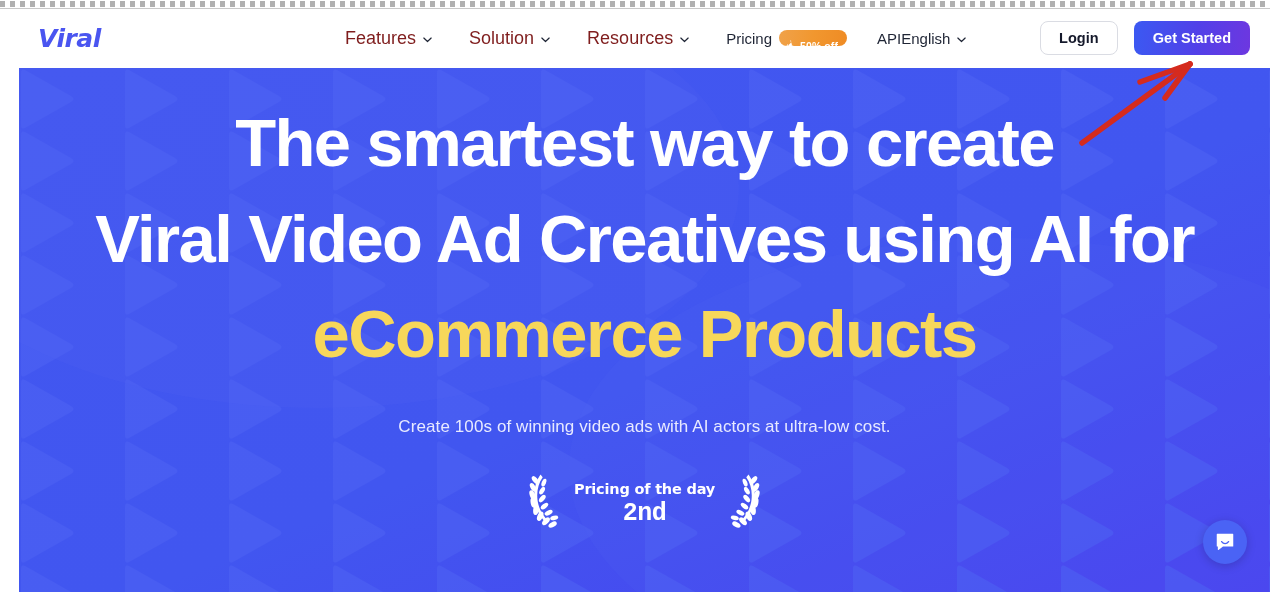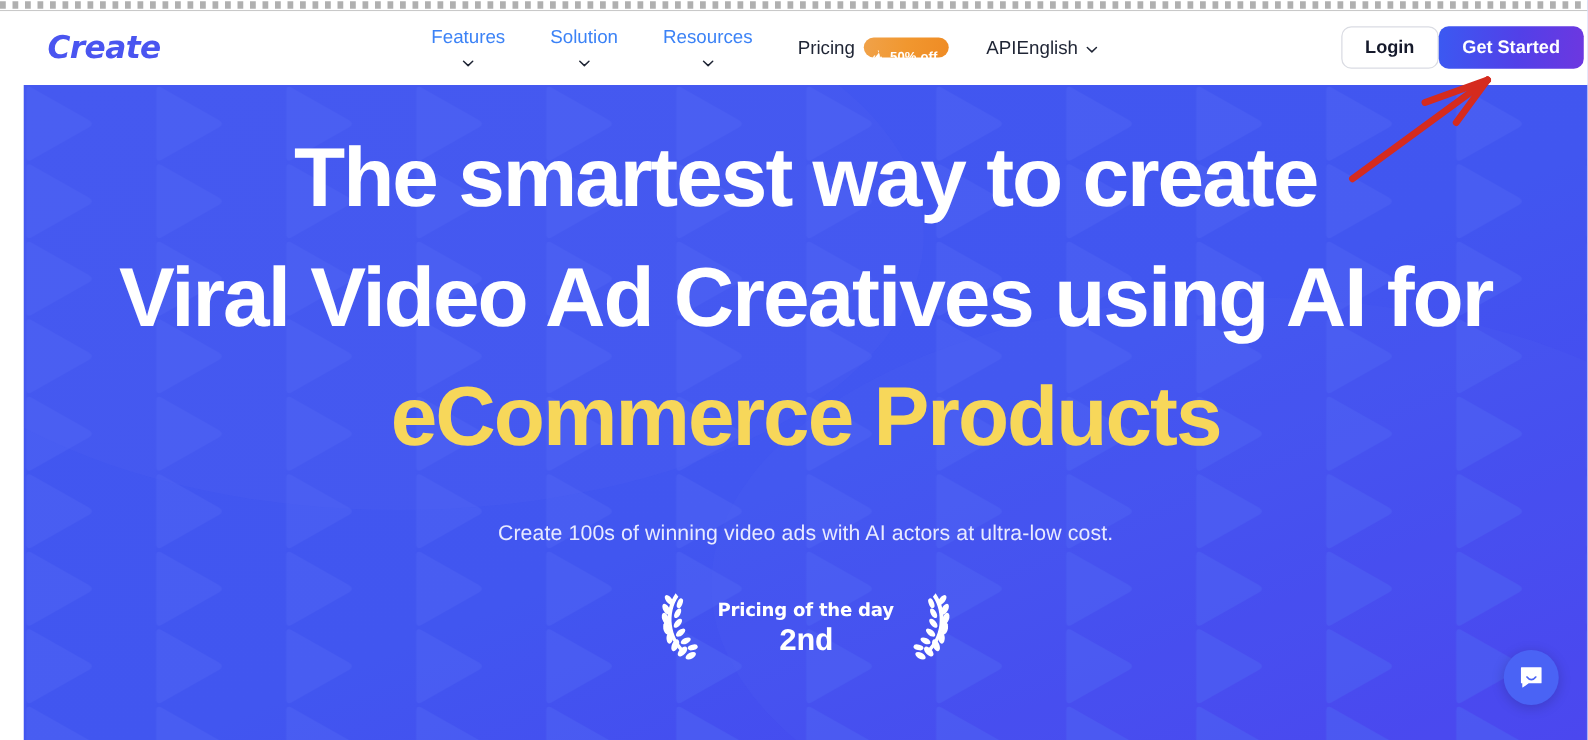--- a/index.html
+++ b/index.html
@@ -34,23 +34,23 @@
     letter-spacing:-0.5px;
     color:#4a55f0;
     font-family:"DejaVu Sans", sans-serif;
   }
   .nav {
     position:absolute; left:345px; top:0; height:58px;
     display:flex; align-items:center; gap:0px;
   }
   .nav-item {
     display:flex; align-items:center; gap:6px;
-    font-size:15px; color:#3b82f6; padding:0 19px 0 0;
+    font-size:18px; color:#7f1d1d; padding:0 19px 0 0;
     margin-right:17px;
-    cursor:pointer; white-space:nowrap;flex-direction:column;
+    cursor:pointer; white-space:nowrap;
   }
   .nav-item:last-child { margin-right:0; }
   .chev {
     display:inline-block; width:11px; height:11px; position:relative; top:1px;
   }
   .chev svg { display:block; }
 
   .pricing-wrap { display:flex; gap:7px; margin-right:30px; padding-right:0; }
   .pricing-label { font-size:15px; color:#1f2535; }
   .badge-off {
@@ -63,22 +63,22 @@
   }
   .flame { width:11px; height:12px; display:block; }
 
   .api-item { font-size:15px; color:#1f2535; cursor:pointer;}
   .lang-item {
     display:flex; align-items:center; gap:6px;
     font-size:15px; color:#1f2535; cursor:pointer;
   }
 
   .right-group {
-    position:absolute; right:3px; top:50%; transform:translateY(-50%);
-    display:flex; align-items:center; 
+    position:absolute; right:20px; top:50%; transform:translateY(-50%);
+    display:flex; align-items:center; gap:16px;
   }
   .btn-login {
     width:78px; height:34px; border-radius:8px;
     border:1px solid #dadce3; background:#fff;
     font-size:14.5px; font-weight:bold; color:#15192b;
     display:flex; align-items:center; justify-content:center;
     cursor:pointer;
   }
   .btn-start {
     height:34px; padding:0 19px; border-radius:8px; border:none;
@@ -160,21 +160,21 @@
 </style>
 </head>
 <body>
 
 <div id="page">
 
   <div class="top-dash"></div>
 
   <div class="header">
 
-    <div class="logo">Create</div>
+    <div class="logo">Viral</div>
 
     <div class="nav">
 
       <div class="nav-item">
         <span>Features</span>
         <span class="chev">
           <svg width="11" height="11" viewBox="0 0 12 12">
               <path d="M2 4.4 L6 8.2 L10 4.4" fill="none" stroke="#1f2535" stroke-width="1.3" stroke-linecap="round" stroke-linejoin="round"></path>
             </svg>
         </span>

